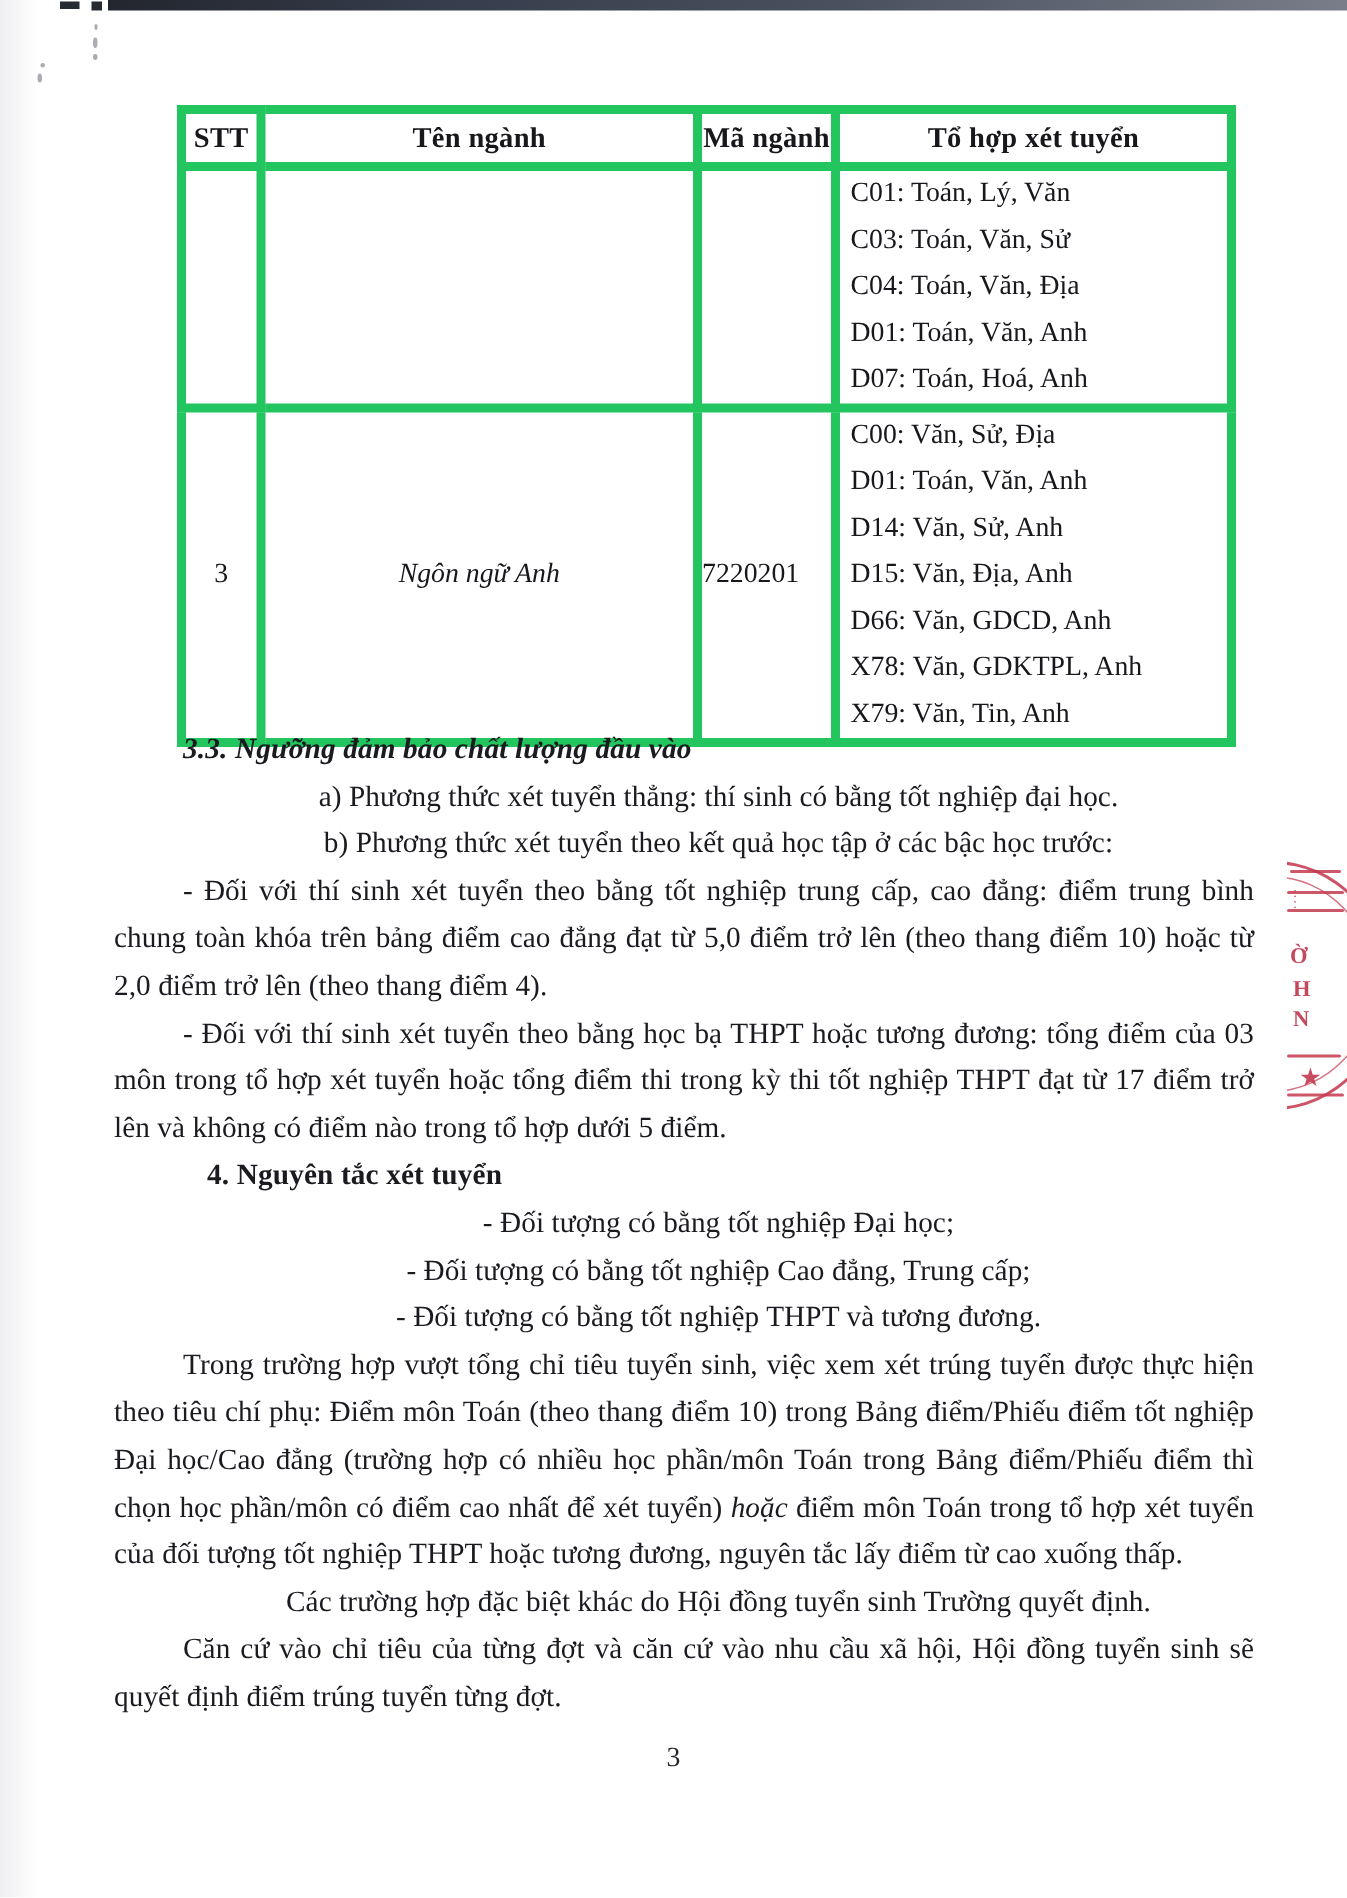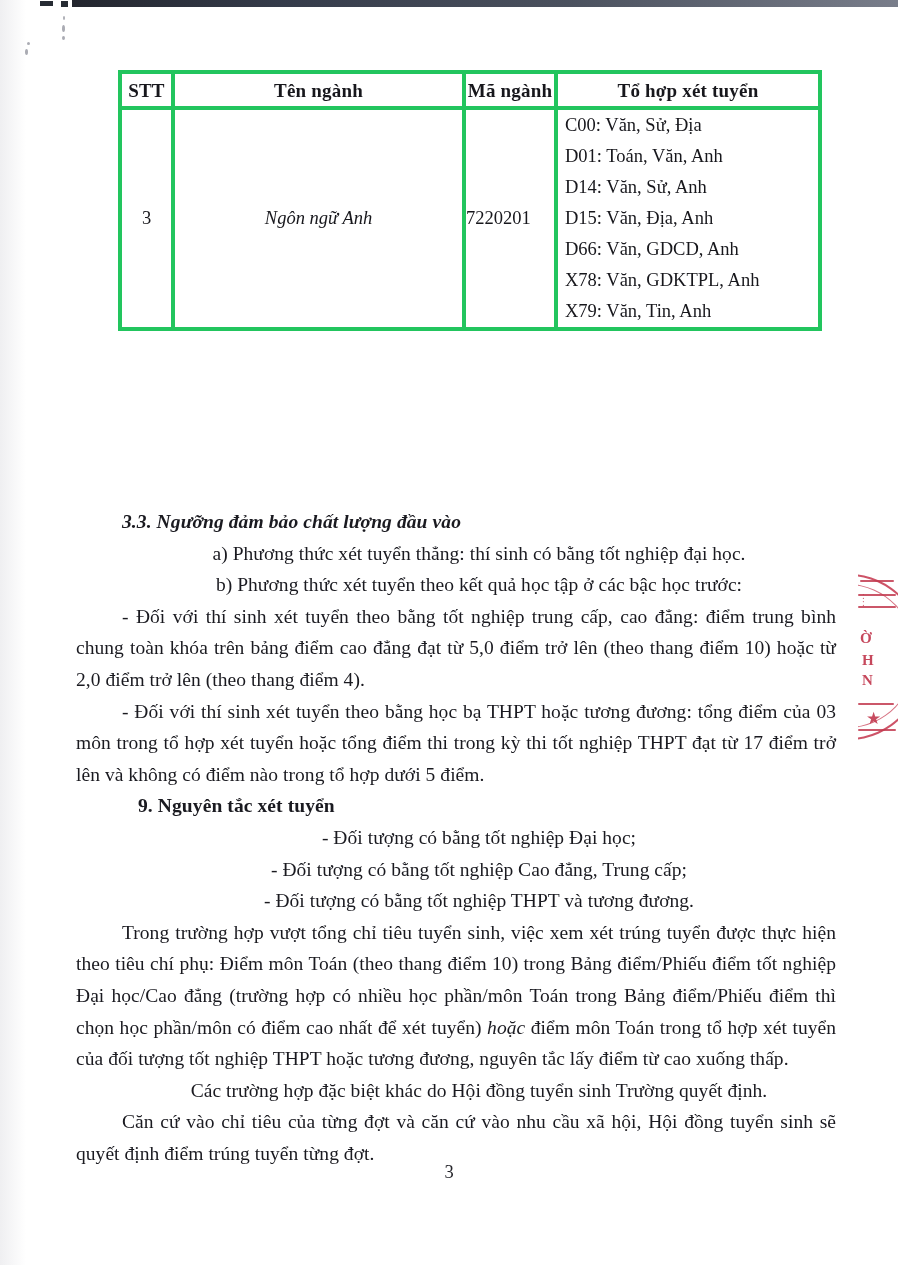--- a/index.html
+++ b/index.html
@@ -60,21 +60,21 @@
     left: 118px;
     top: 70px;
     width: 700px;
   }
   table.adm {
     border-collapse: collapse;
     width: 700px;
     table-layout: fixed;
   }
   table.adm td, table.adm th {
-    border: 4px solid #22c55e;
+    border: 6px solid #22c55e;
     padding: 0;
     vertical-align: middle;
     font-size: 18.5px;
     line-height: 1.0;
     color: #17171c;
   }
   table.adm th {
     font-weight: bold;
     text-align: center;
     height: 32px;
@@ -103,21 +103,20 @@
     white-space: nowrap;
     color: #17171c;
   }
 
   
   .body-text {
     position: absolute;
     left: 76px;
     top: 484px;
     width: 760px;
-    margin-top: 22px;
   }
   p.para {
     margin: 0 0 0 0;
     font-size: 19.5px;
     line-height: 31.6px;
     text-align: justify;
     text-justify: inter-word;
     color: #1a1a20;
     letter-spacing: 0.05px;
   }
@@ -236,20 +235,34 @@
       </colgroup>
       <thead>
         <tr>
           <th>STT</th>
           <th>Tên ngành</th>
           <th>Mã ngành</th>
           <th>Tổ hợp xét tuyển</th>
         </tr>
       </thead>
       <tbody>
+        <tr>
+          <td class="c-stt"></td>
+          <td class="c-ten"></td>
+          <td class="c-ma"></td>
+          <td class="c-to">
+            <ul class="combo-list">
+              <li>C01: Toán, Lý, Văn</li>
+              <li>C03: Toán, Văn, Sử</li>
+              <li>C04: Toán, Văn, Địa</li>
+              <li>D01: Toán, Văn, Anh</li>
+              <li>D07: Toán, Hoá, Anh</li>
+            </ul>
+          </td>
+        </tr>
         <tr>
           <td class="c-stt">3</td>
           <td class="c-ten">Ngôn ngữ Anh</td>
           <td class="c-ma">7220201</td>
           <td class="c-to">
             <ul class="combo-list">
               <li>C00: Văn, Sử, Địa</li>
               <li>D01: Toán, Văn, Anh</li>
               <li>D14: Văn, Sử, Anh</li>
               <li>D15: Văn, Địa, Anh</li>
@@ -262,21 +275,21 @@
       </tbody>
     </table>
   </div>
 
   <div class="body-text">
     <p class="para heading-i">3.3. Ngưỡng đảm bảo chất lượng đầu vào</p>
     <p class="para indent nojust">a) Phương thức xét tuyển thẳng: thí sinh có bằng tốt nghiệp đại học.</p>
     <p class="para indent nojust">b) Phương thức xét tuyển theo kết quả học tập ở các bậc học trước:</p>
     <p class="para indent">- Đối với thí sinh xét tuyển theo bằng tốt nghiệp trung cấp, cao đẳng: điểm trung bình chung toàn khóa trên bảng điểm cao đẳng đạt từ 5,0 điểm trở lên (theo thang điểm 10) hoặc từ 2,0 điểm trở lên (theo thang điểm 4).</p>
     <p class="para indent">- Đối với thí sinh xét tuyển theo bằng học bạ THPT hoặc tương đương: tổng điểm của 03 môn trong tổ hợp xét tuyển hoặc tổng điểm thi trong kỳ thi tốt nghiệp THPT đạt từ 17 điểm trở lên và không có điểm nào trong tổ hợp dưới 5 điểm.</p>
-    <p class="para heading-b">9. Nguyên tắc xét tuyển</p>
+    <p class="para heading-b">4. Nguyên tắc xét tuyển</p>
     <p class="para indent nojust">- Đối tượng có bằng tốt nghiệp Đại học;</p>
     <p class="para indent nojust">- Đối tượng có bằng tốt nghiệp Cao đẳng, Trung cấp;</p>
     <p class="para indent nojust">- Đối tượng có bằng tốt nghiệp THPT và tương đương.</p>
     <p class="para indent"><span>Trong trường hợp vượt tổng chỉ tiêu tuyển sinh, việc xem xét trúng tuyển được thực hiện theo tiêu chí phụ: Điểm môn Toán (theo thang điểm 10) trong Bảng điểm/Phiếu điểm tốt nghiệp Đại học/Cao đẳng (trường hợp có nhiều học phần/môn Toán trong Bảng điểm/Phiếu điểm thì chọn học phần/môn có điểm cao nhất để xét tuyển) </span><span class="em-i">hoặc</span><span> điểm môn Toán trong tổ hợp xét tuyển của đối tượng tốt nghiệp THPT hoặc tương đương, nguyên tắc lấy điểm từ cao xuống thấp.</span></p>
     <p class="para indent nojust">Các trường hợp đặc biệt khác do Hội đồng tuyển sinh Trường quyết định.</p>
     <p class="para indent">Căn cứ vào chỉ tiêu của từng đợt và căn cứ vào nhu cầu xã hội, Hội đồng tuyển sinh sẽ quyết định điểm trúng tuyển từng đợt.</p>
   </div>
 
   <div class="page-num">3</div>
 

